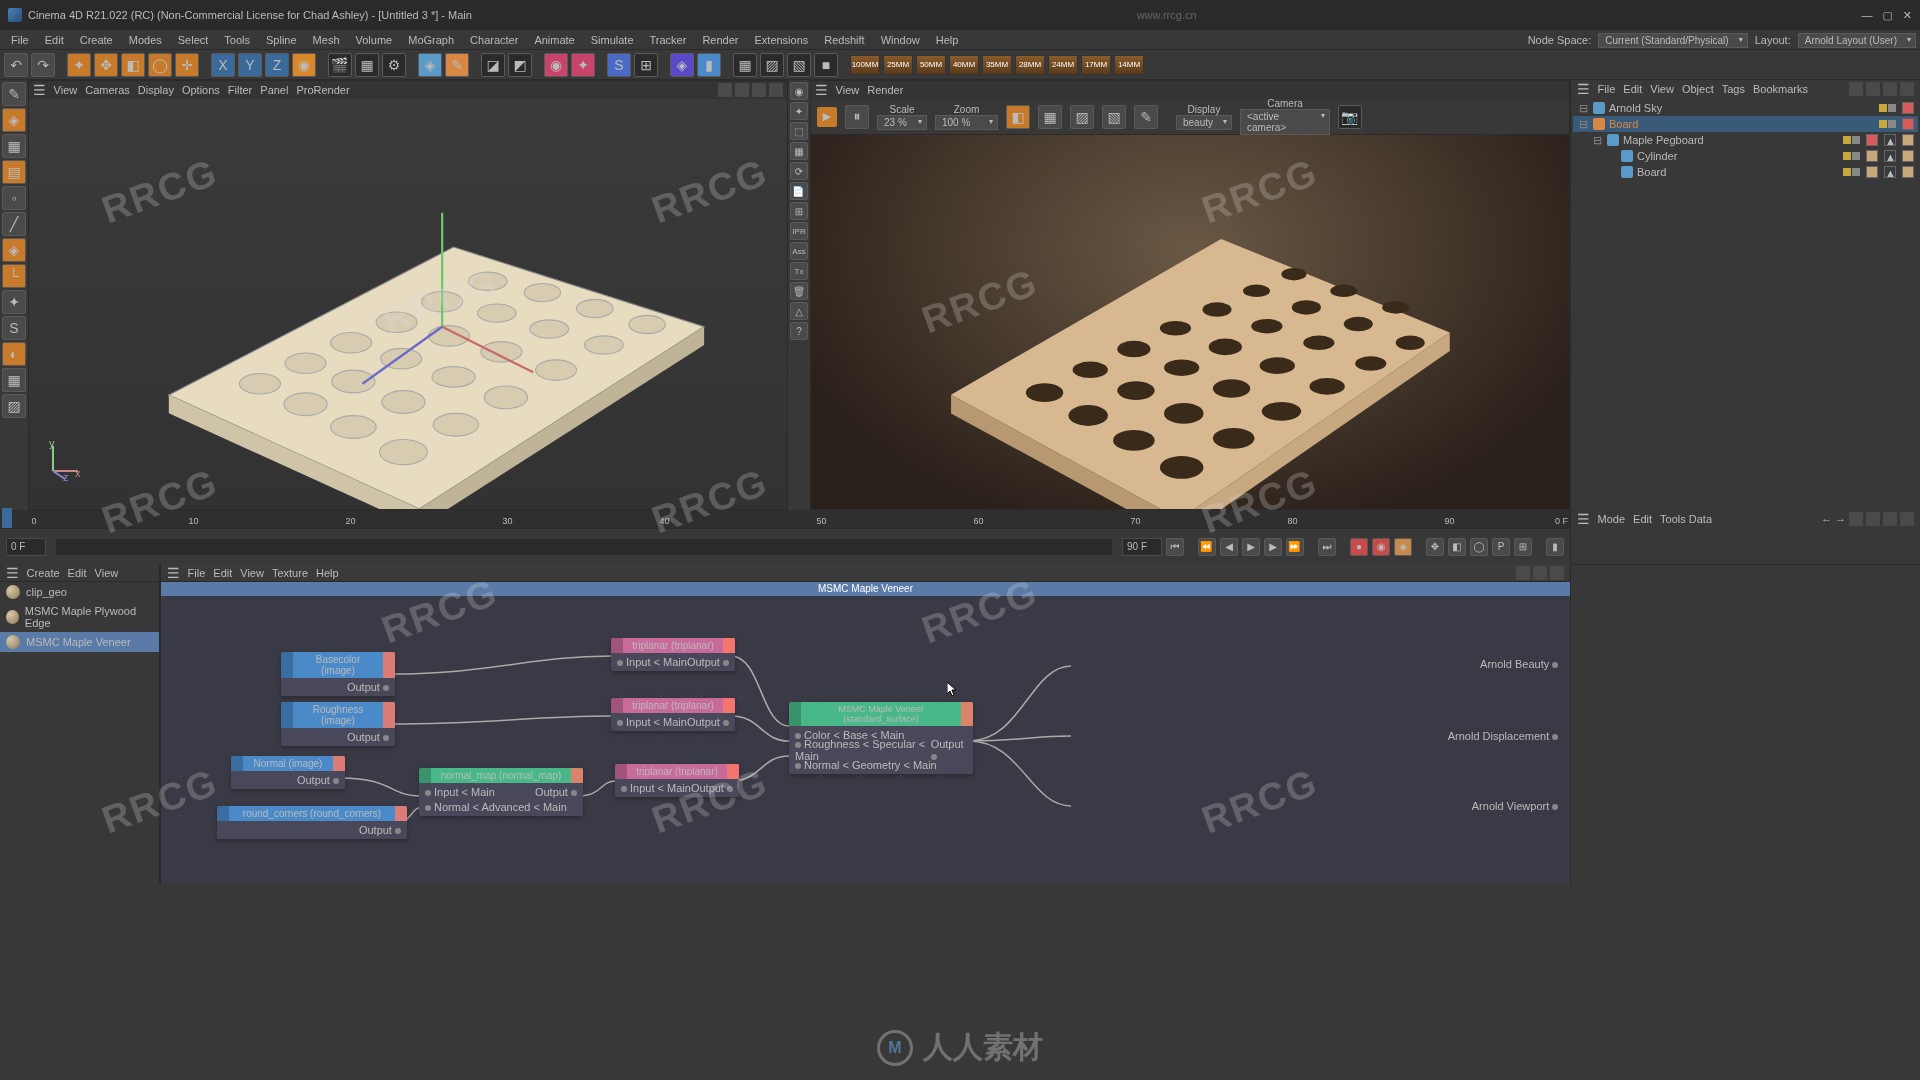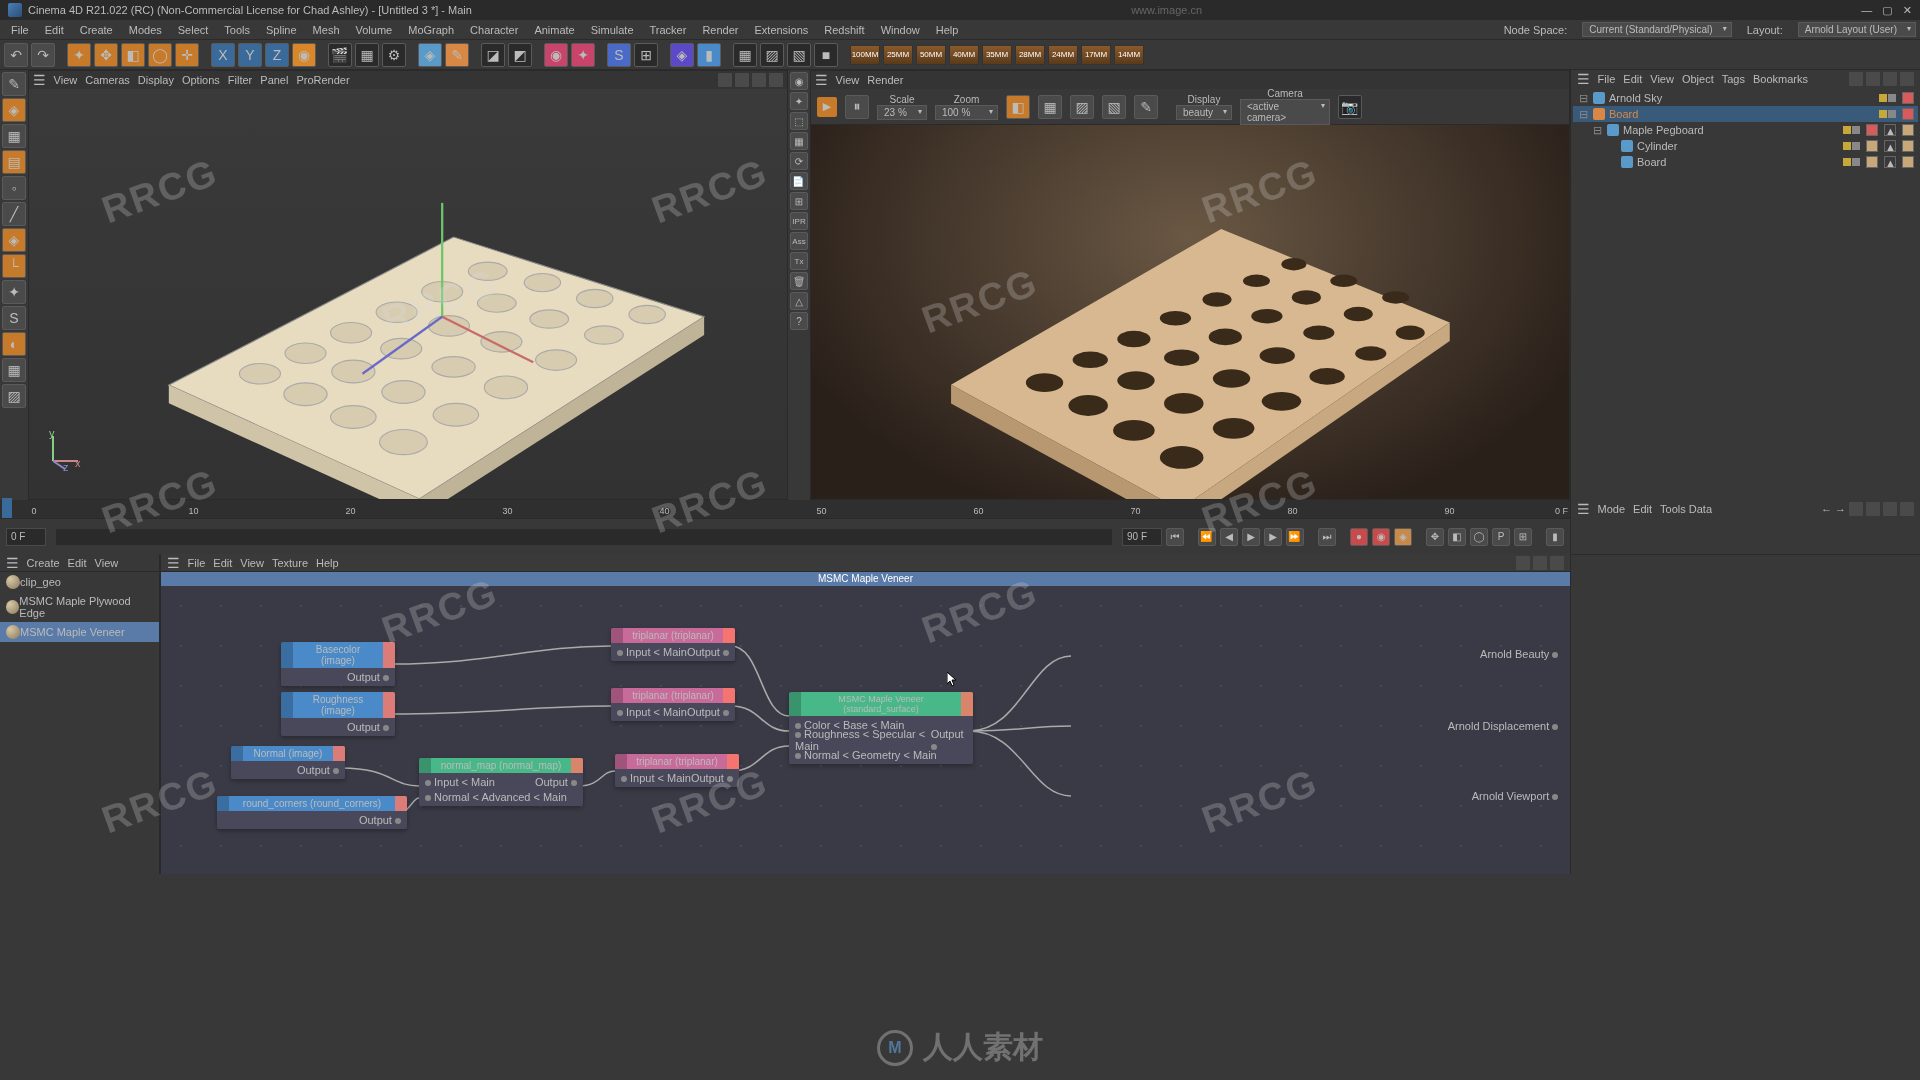--- a/index.html
+++ b/index.html
@@ -1,23 +1,23 @@
 <!DOCTYPE html>
 <html><head>
 <meta charset="utf-8">
 <style>
 *{margin:0;padding:0;box-sizing:border-box;font-family:Arial,sans-serif;font-size:11px;color:#bbb;user-select:none}
 body{background:#383838;width:1920px;height:1080px;overflow:hidden}
-.titlebar{height:20px;background:#2a2a2a;display:flex;align-items:center;padding:5px 8px;justify-content:space-between}
+.titlebar{height:30px;background:#2a2a2a;display:flex;align-items:center;padding:5px 8px;justify-content:space-between}
 .titlebar .left{display:flex;align-items:center;gap:6px}
 .titlebar .c4d-icon{width:14px;height:14px;background:linear-gradient(135deg,#4a7fb8,#2a4f78);border-radius:2px}
 .titlebar .right{display:flex;gap:10px;font-size:14px}
 .menubar{height:20px;background:#383838;display:flex;align-items:center;padding:0 4px;gap:2px;border-bottom:1px solid #2a2a2a}
 .menubar span{padding:2px 7px;cursor:pointer}
-.menubar .right-info{margin-left:auto;display:flex;gap:8px;align-items:center}
+.menubar .right-info{margin-left:auto;display:flex;align-items:flex-end}
 .dropdown{background:#4a4a4a;border:1px solid #5a5a5a;padding:1px 18px 1px 6px;position:relative;font-size:10px}
 .dropdown::after{content:'▾';position:absolute;right:4px;top:1px;font-size:8px}
 .toolbar{height:30px;background:#383838;display:flex;align-items:center;padding:0 4px;gap:3px;border-bottom:1px solid #2a2a2a}
 .tool-btn{width:24px;height:24px;background:#4a4a4a;border:1px solid #5a5a5a;border-radius:2px;display:flex;align-items:center;justify-content:center;font-size:14px}
 .tool-btn.orange{background:#c77a2a}
 .tool-btn.blue{background:#3a6a9a}
 .tool-btn.dark{background:#2a2a2a}
 .sep{width:6px}
 .lens-btn{width:30px;height:20px;background:linear-gradient(#8a5a2a,#5a3a1a);border:1px solid #333;font-size:8px;display:flex;align-items:center;justify-content:center;color:#fff}
 .main-area{display:flex;height:430px}
@@ -48,21 +48,21 @@
 .tag-box{width:12px;height:12px;border:1px solid #666;margin-left:2px}
 .timeline-area{height:36px;background:#383838;border-top:1px solid #2a2a2a;display:flex;align-items:center;padding:0 6px;gap:4px}
 .frame-field{width:40px;height:18px;background:#2a2a2a;border:1px solid #4a4a4a;padding:0 4px;font-size:10px}
 .tl-btn{width:18px;height:18px;background:#4a4a4a;border:1px solid #5a5a5a;border-radius:2px;display:flex;align-items:center;justify-content:center;font-size:10px}
 .timeline-track{flex:1;height:16px;background:#2a2a2a;position:relative;margin:0 6px}
 .timeline-marker{position:absolute;font-size:9px;bottom:2px}
 .playhead{position:absolute;left:2px;top:-2px;width:10px;height:20px;background:#3a6a9a}
 .bottom-split{display:flex;height:320px}
 .mat-list{width:160px;background:#383838;border-right:1px solid #2a2a2a}
 .mat-menu{height:18px;display:flex;align-items:center;gap:8px;padding:0 6px;border-bottom:1px solid #2a2a2a}
-.mat-item{display:flex;align-items:center;padding:3px 6px}
+.mat-item{display:flex;align-items:center;gap:6px;padding:3px 6px}
 .mat-item.selected{background:#5a7aa8}
 .mat-sphere{width:14px;height:14px;border-radius:50%;background:radial-gradient(circle at 30% 30%,#d8c8a8,#8a7a5a)}
 .node-area{flex:1;background:#3a3a3a;position:relative;border-left:1px solid #2a2a2a}
 .node-menu{height:18px;display:flex;align-items:center;gap:8px;padding:0 6px;border-bottom:1px solid #2a2a2a;justify-content:space-between}
 .node-title-bar{position:absolute;top:18px;left:0;right:0;height:14px;background:#5a7aa8;text-align:center;font-size:10px;line-height:14px;color:#fff}
 .node-canvas{position:absolute;top:32px;left:0;right:0;bottom:0;background:#3a3a46;background-image:radial-gradient(circle,#48485a 1px,transparent 1px);background-size:40px 40px}
 .node{position:absolute;border-radius:2px;overflow:hidden;box-shadow:0 2px 4px rgba(0,0,0,.3)}
 .node-header{padding:2px 18px;font-size:10px;text-align:center;position:relative}
 .node-header::before{content:'';position:absolute;left:0;top:0;bottom:0;width:12px;background:rgba(0,0,0,.2)}
 .node-header::after{content:'';position:absolute;right:0;top:0;bottom:0;width:12px;background:rgba(255,120,100,.8)}
@@ -82,21 +82,21 @@
 .cursor{position:absolute;width:12px;height:16px;pointer-events:none}
 </style>
 </head>
 <body>
 
 <div class="titlebar">
   <div class="left">
     <div class="c4d-icon"></div>
     <span>Cinema 4D R21.022 (RC) (Non-Commercial License for Chad Ashley) - [Untitled 3 *] - Main</span>
   </div>
-  <span style="opacity:.4">www.image.cn</span>
+  <span style="opacity:.4">www.rrcg.cn</span>
   <div class="right">
     <span>—</span>
     <span>▢</span>
     <span>✕</span>
   </div>
 </div>
 
 <div class="menubar">
   <span>File</span>
   <span>Edit</span>

